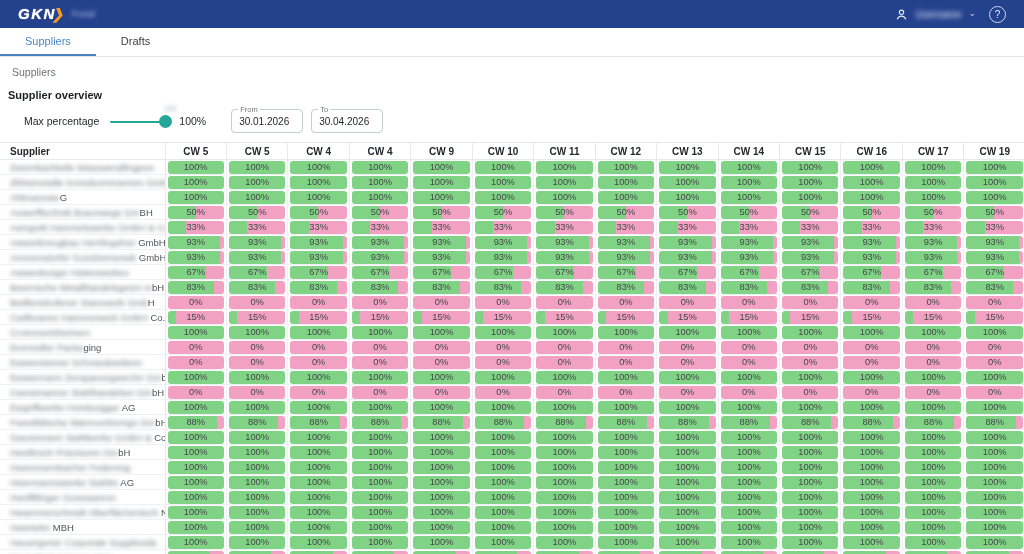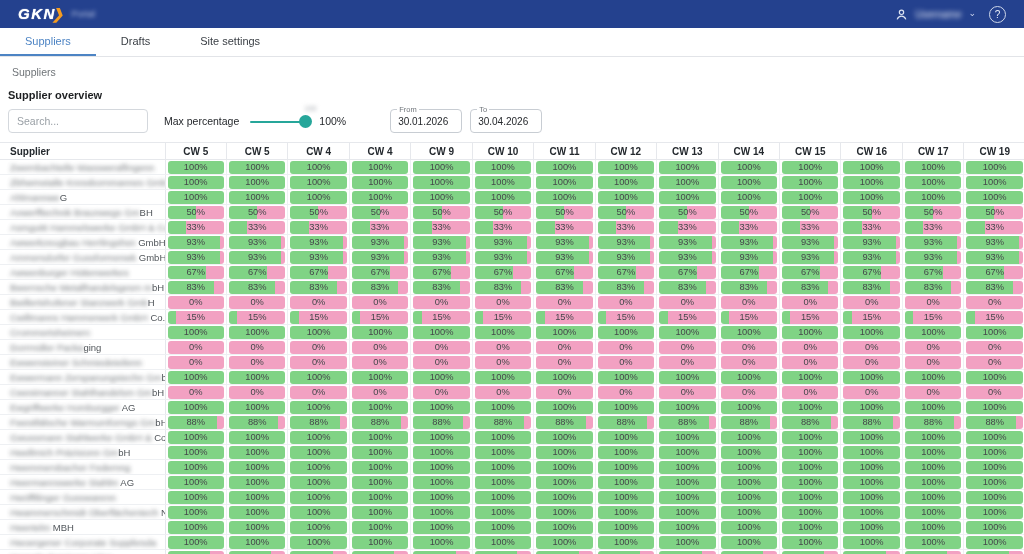--- a/index.html
+++ b/index.html
@@ -43,21 +43,21 @@
   .slider { position:relative; width:60px; height:14px; margin:0 9px 0 11px; cursor:pointer; }
   .slider-track { position:absolute; top:6.5px; left:0; width:100%; height:2px;
     background:#26A69A; border-radius:1px; }
   .slider-thumb { position:absolute; right:-2px; top:0.5px; width:13px; height:13px;
     border-radius:50%; background:#26A69A; cursor:grab; }
   .slider-tip { position:absolute; right:-6px; top:-9px; font-size:7px; color:#9aa0a6;
     filter:blur(2px); }
   .slider-value { font-size:10.5px; color:#25282c; }
   .datefield { position:relative; width:72px; height:24px; border:1px solid #c8cdd3;
     border-radius:4px; display:flex; align-items:center; background:#fff; }
-  .datefield.from { margin-left:44px; }
+  .datefield.from { margin-left:25px; }
   .datefield.to { margin-left:8px; }
   .datefield .flabel { position:absolute; top:-5px; left:6px; font-size:7.5px;
     color:#70757b; background:#fff; padding:0 2px; }
   .datefield .fvalue { font-size:10px; color:#25282c; padding-left:7px; width:100%;
     border:none; outline:none; background:transparent;
     font-family:"Liberation Sans", sans-serif; }
 
   
   .table-wrap { margin-top:8px; width:1024px; overflow:hidden; }
   table { border-collapse:collapse; table-layout:fixed; width:1026px; }
@@ -93,28 +93,26 @@
     <span class="user-caret">⌄</span>
     <span class="help-btn">
       <span>?</span>
     </span>
   </div>
 </header>
 
 <nav class="tabs">
   <div class="tab active">Suppliers</div>
   <div class="tab">Drafts</div>
-  <div class="tab">Site settings</div>
 </nav>
 
 <div class="breadcrumb">Suppliers</div>
 <h2 class="page-title">Supplier overview</h2>
 
 <div class="controls">
-  <input class="search-box" type="text" placeholder="Search..." style="">
   <span class="slider-label">Max percentage</span>
   <div class="slider">
     <div class="slider-track"></div>
     <div class="slider-thumb"></div>
     <div class="slider-tip">100</div>
   </div>
   <span class="slider-value">100%</span>
   <div class="datefield from">
     <span class="flabel">From</span>
     <input class="fvalue" type="text" value="30.01.2026" style="">

